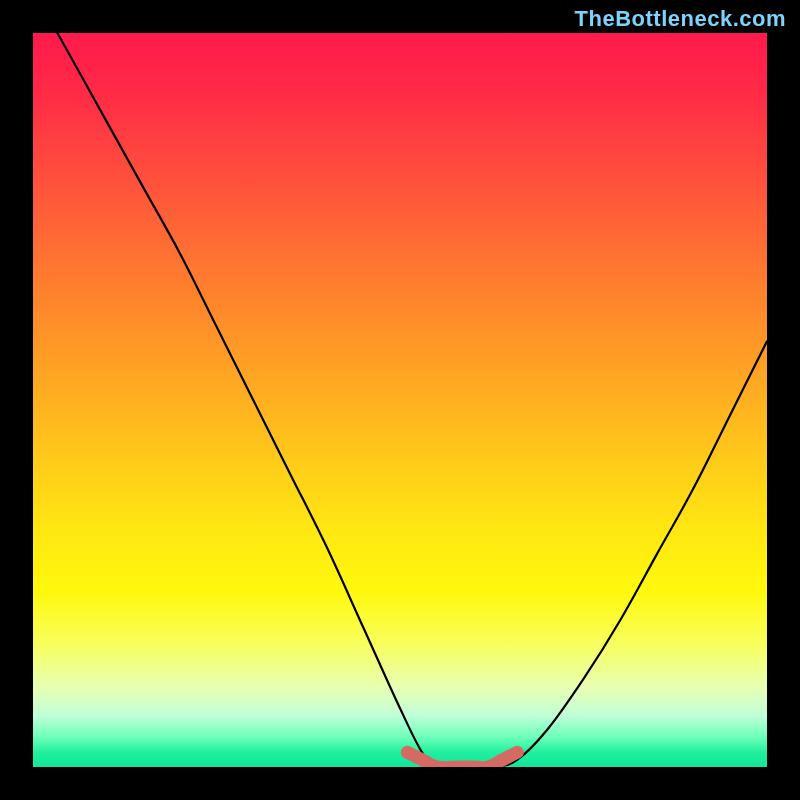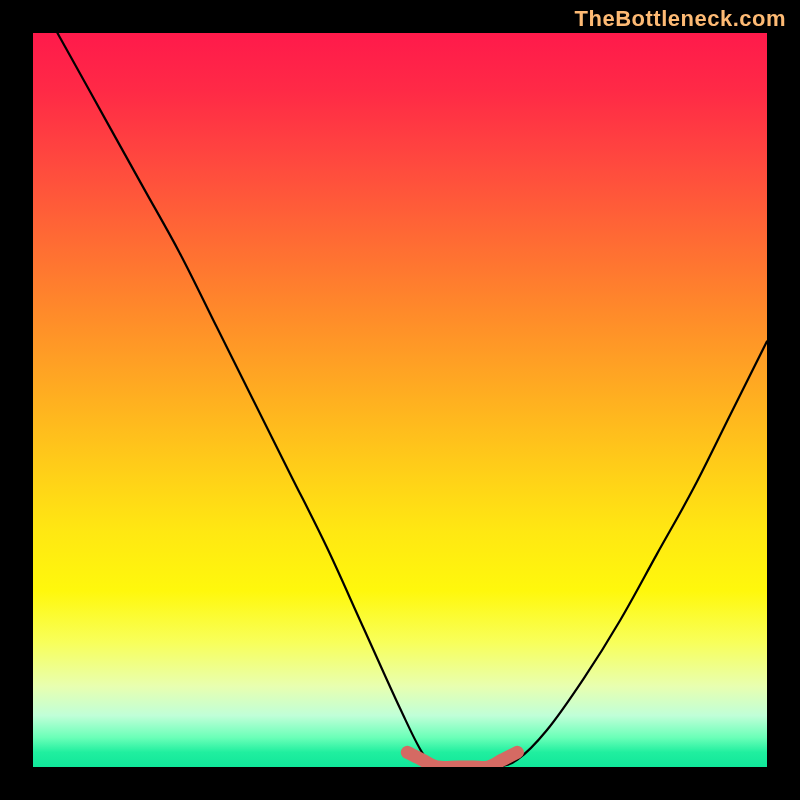--- a/index.html
+++ b/index.html
@@ -14,21 +14,21 @@
   .frame {
     position: relative;
     width: 800px;
     height: 800px;
     background: #000;
   }
   .watermark {
     position: absolute;
     top: 6px;
     right: 14px;
-    color: #fdba74;
+    color: #7dd3fc;
     font-size: 22px;
     font-weight: 600;
     letter-spacing: 0.5px;
     z-index: 10;
     user-select: none;
   }
   .plot {
     position: absolute;
     left: 33px;
     top: 33px;

